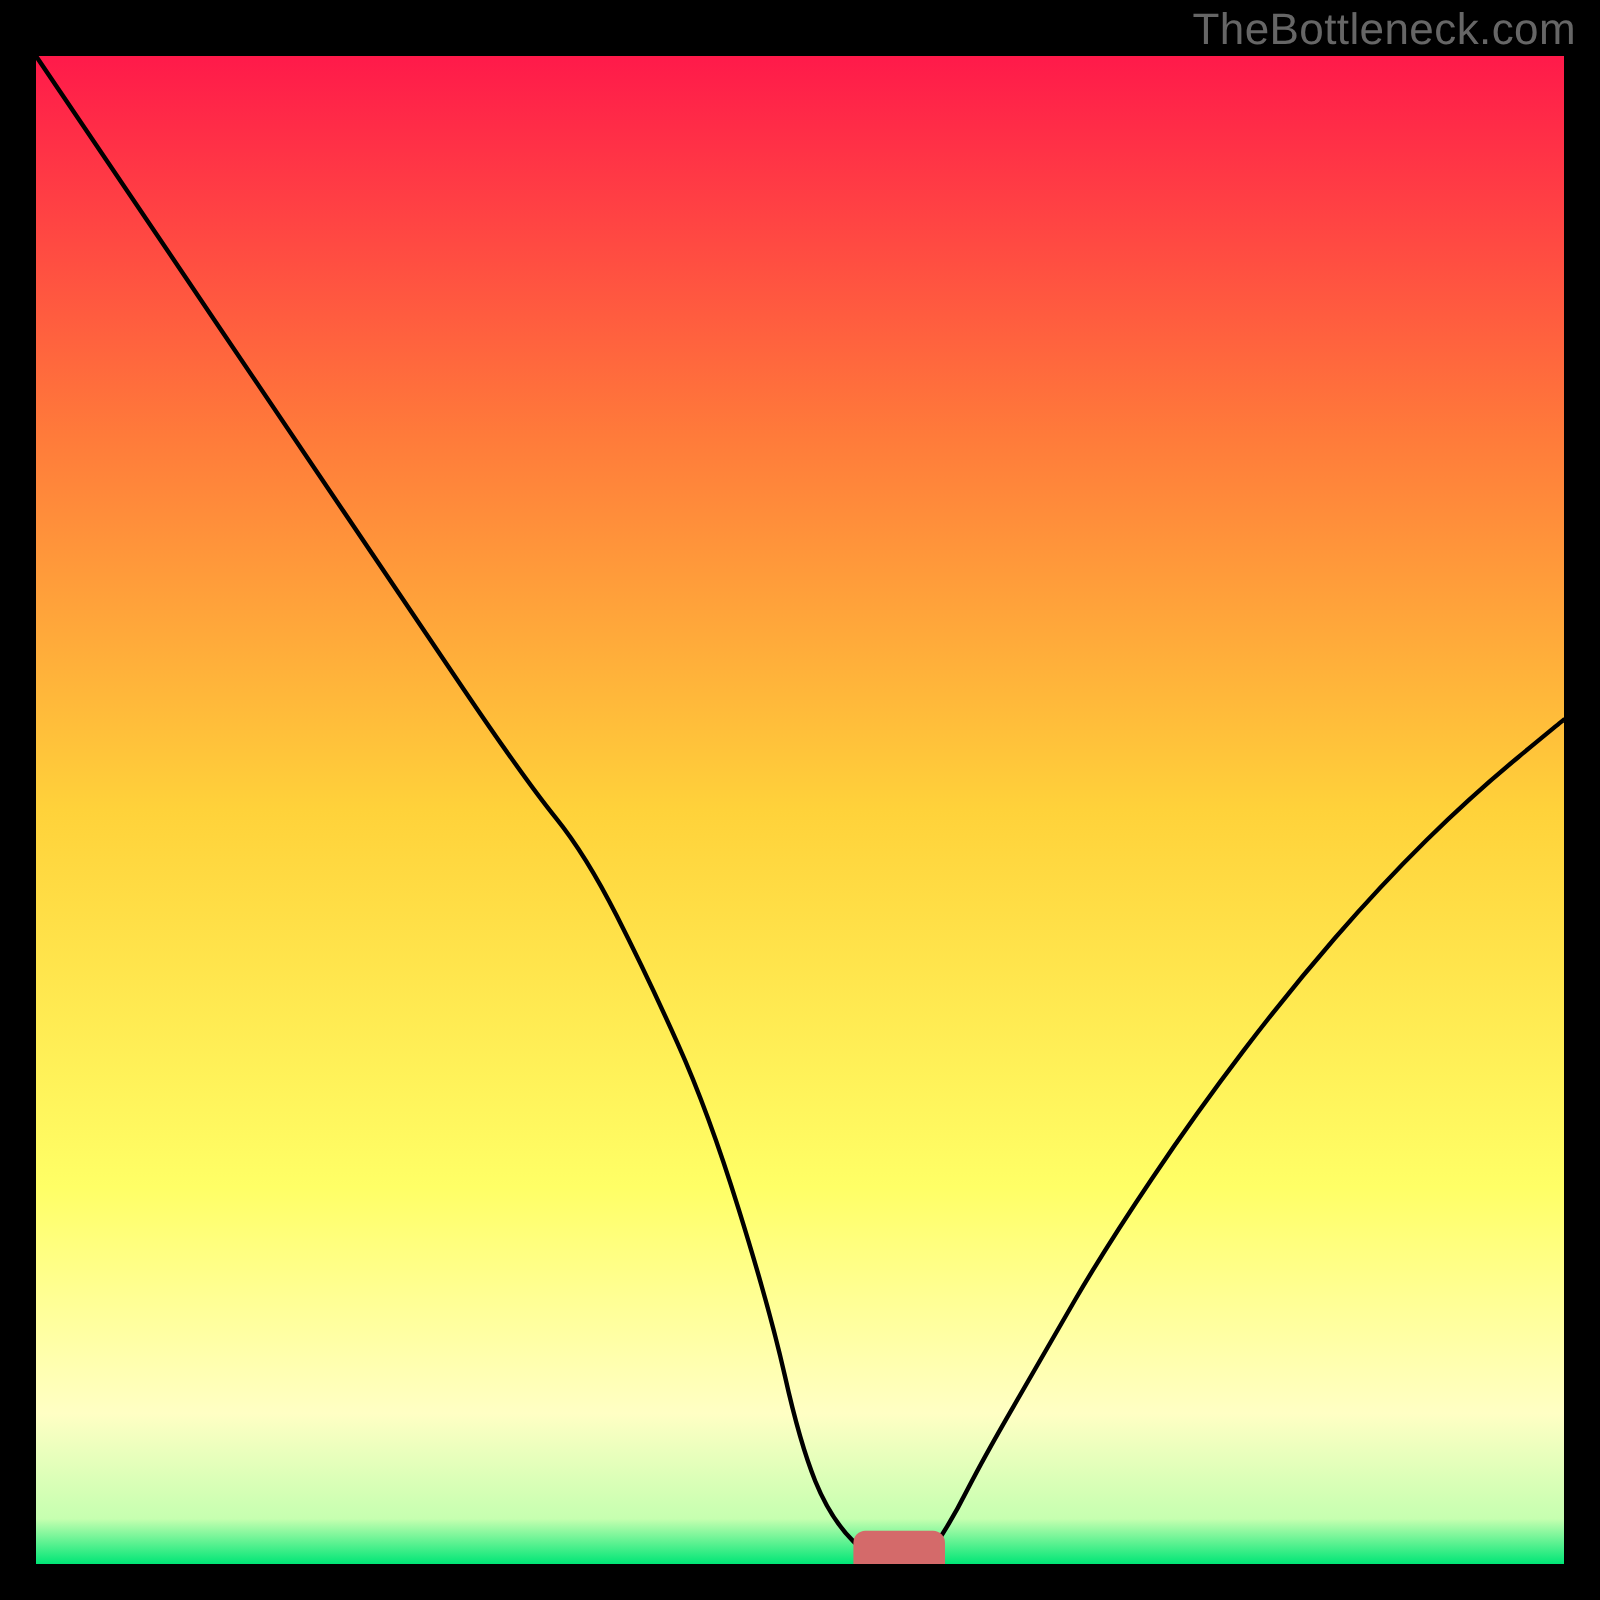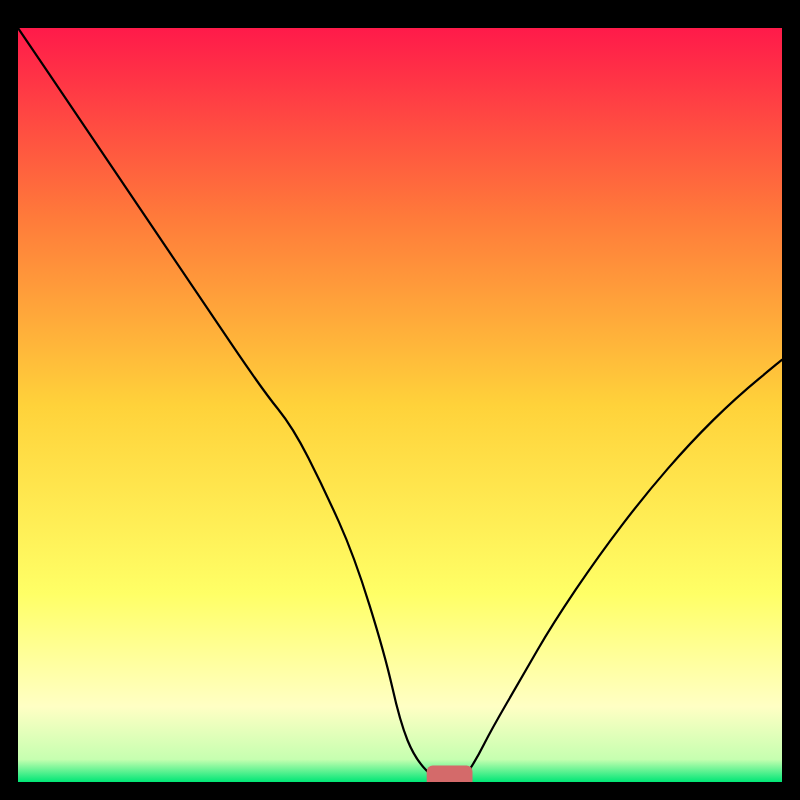--- a/index.html
+++ b/index.html
@@ -34,20 +34,21 @@
     width: 764px;
     height: 754px;
   }
   svg { display: block; }
 </style>
 </head>
 <body>
 
 <div class="frame">
 
+  <div class="watermark">TheBottleneck.com</div>
 
   <div class="plot-wrap">
     <svg id="chart-svg" width="764" height="754" viewBox="0 0 764 754">
       <defs>
         <linearGradient id="bg-grad" x1="0" y1="0" x2="0" y2="1">
             <stop offset="0%" stop-color="#ff1a4a"></stop>
             <stop offset="25%" stop-color="#ff7a3a"></stop>
             <stop offset="50%" stop-color="#ffd23a"></stop>
             <stop offset="75%" stop-color="#ffff66"></stop>
             <stop offset="90%" stop-color="#ffffc4"></stop>

